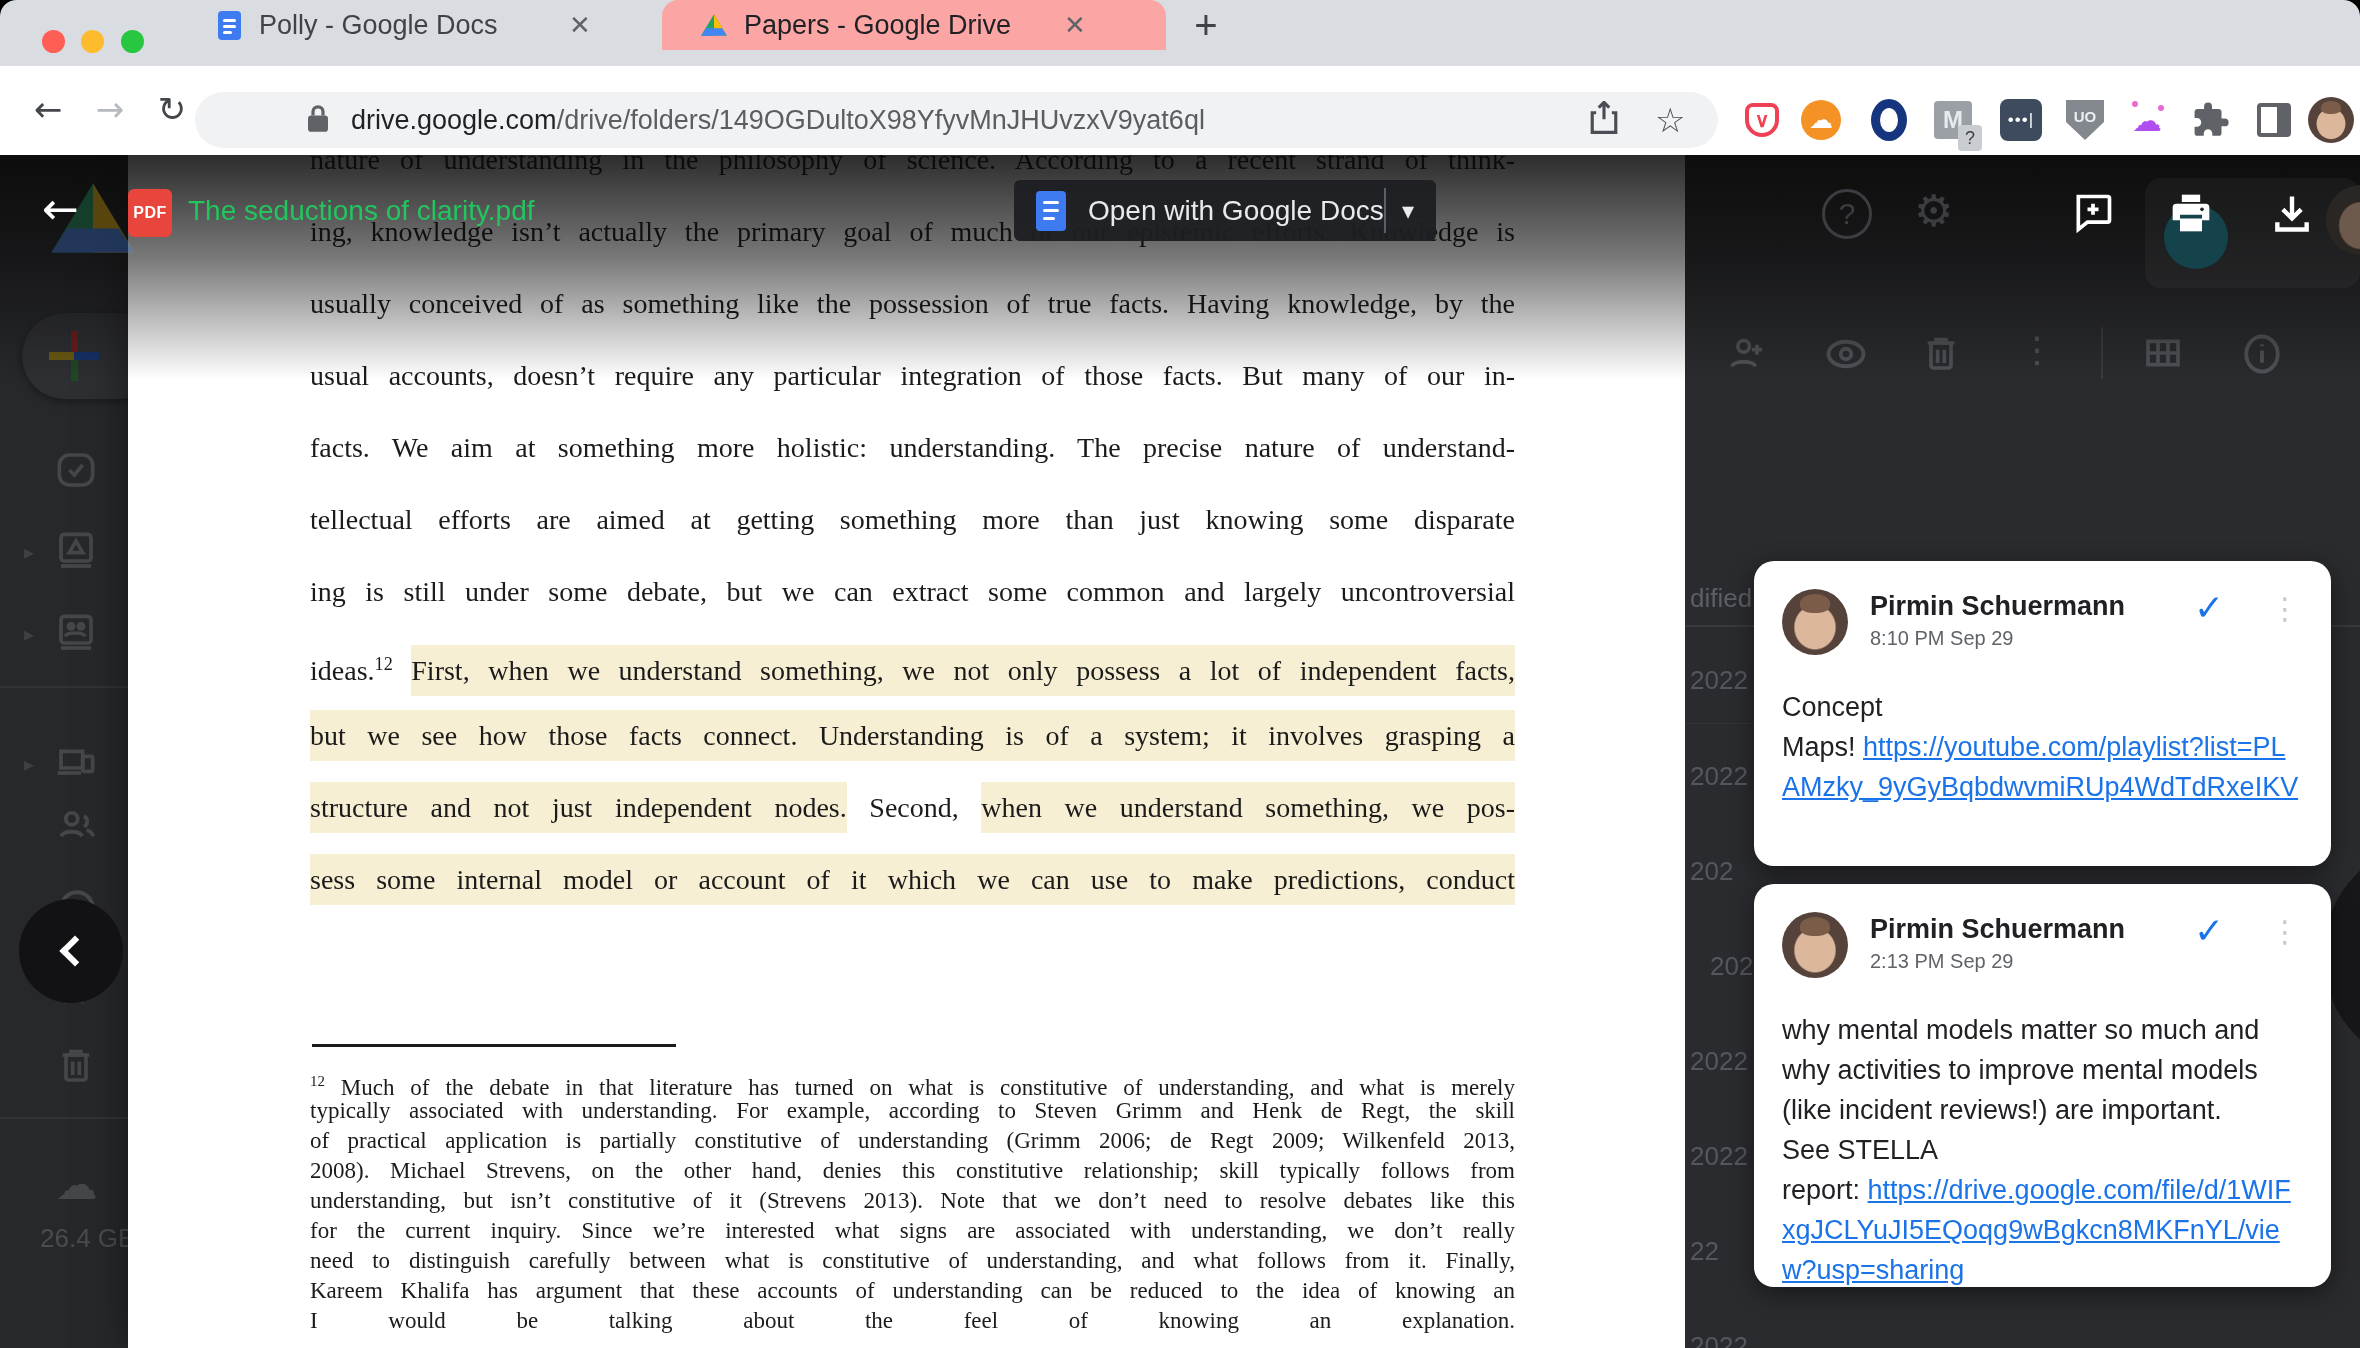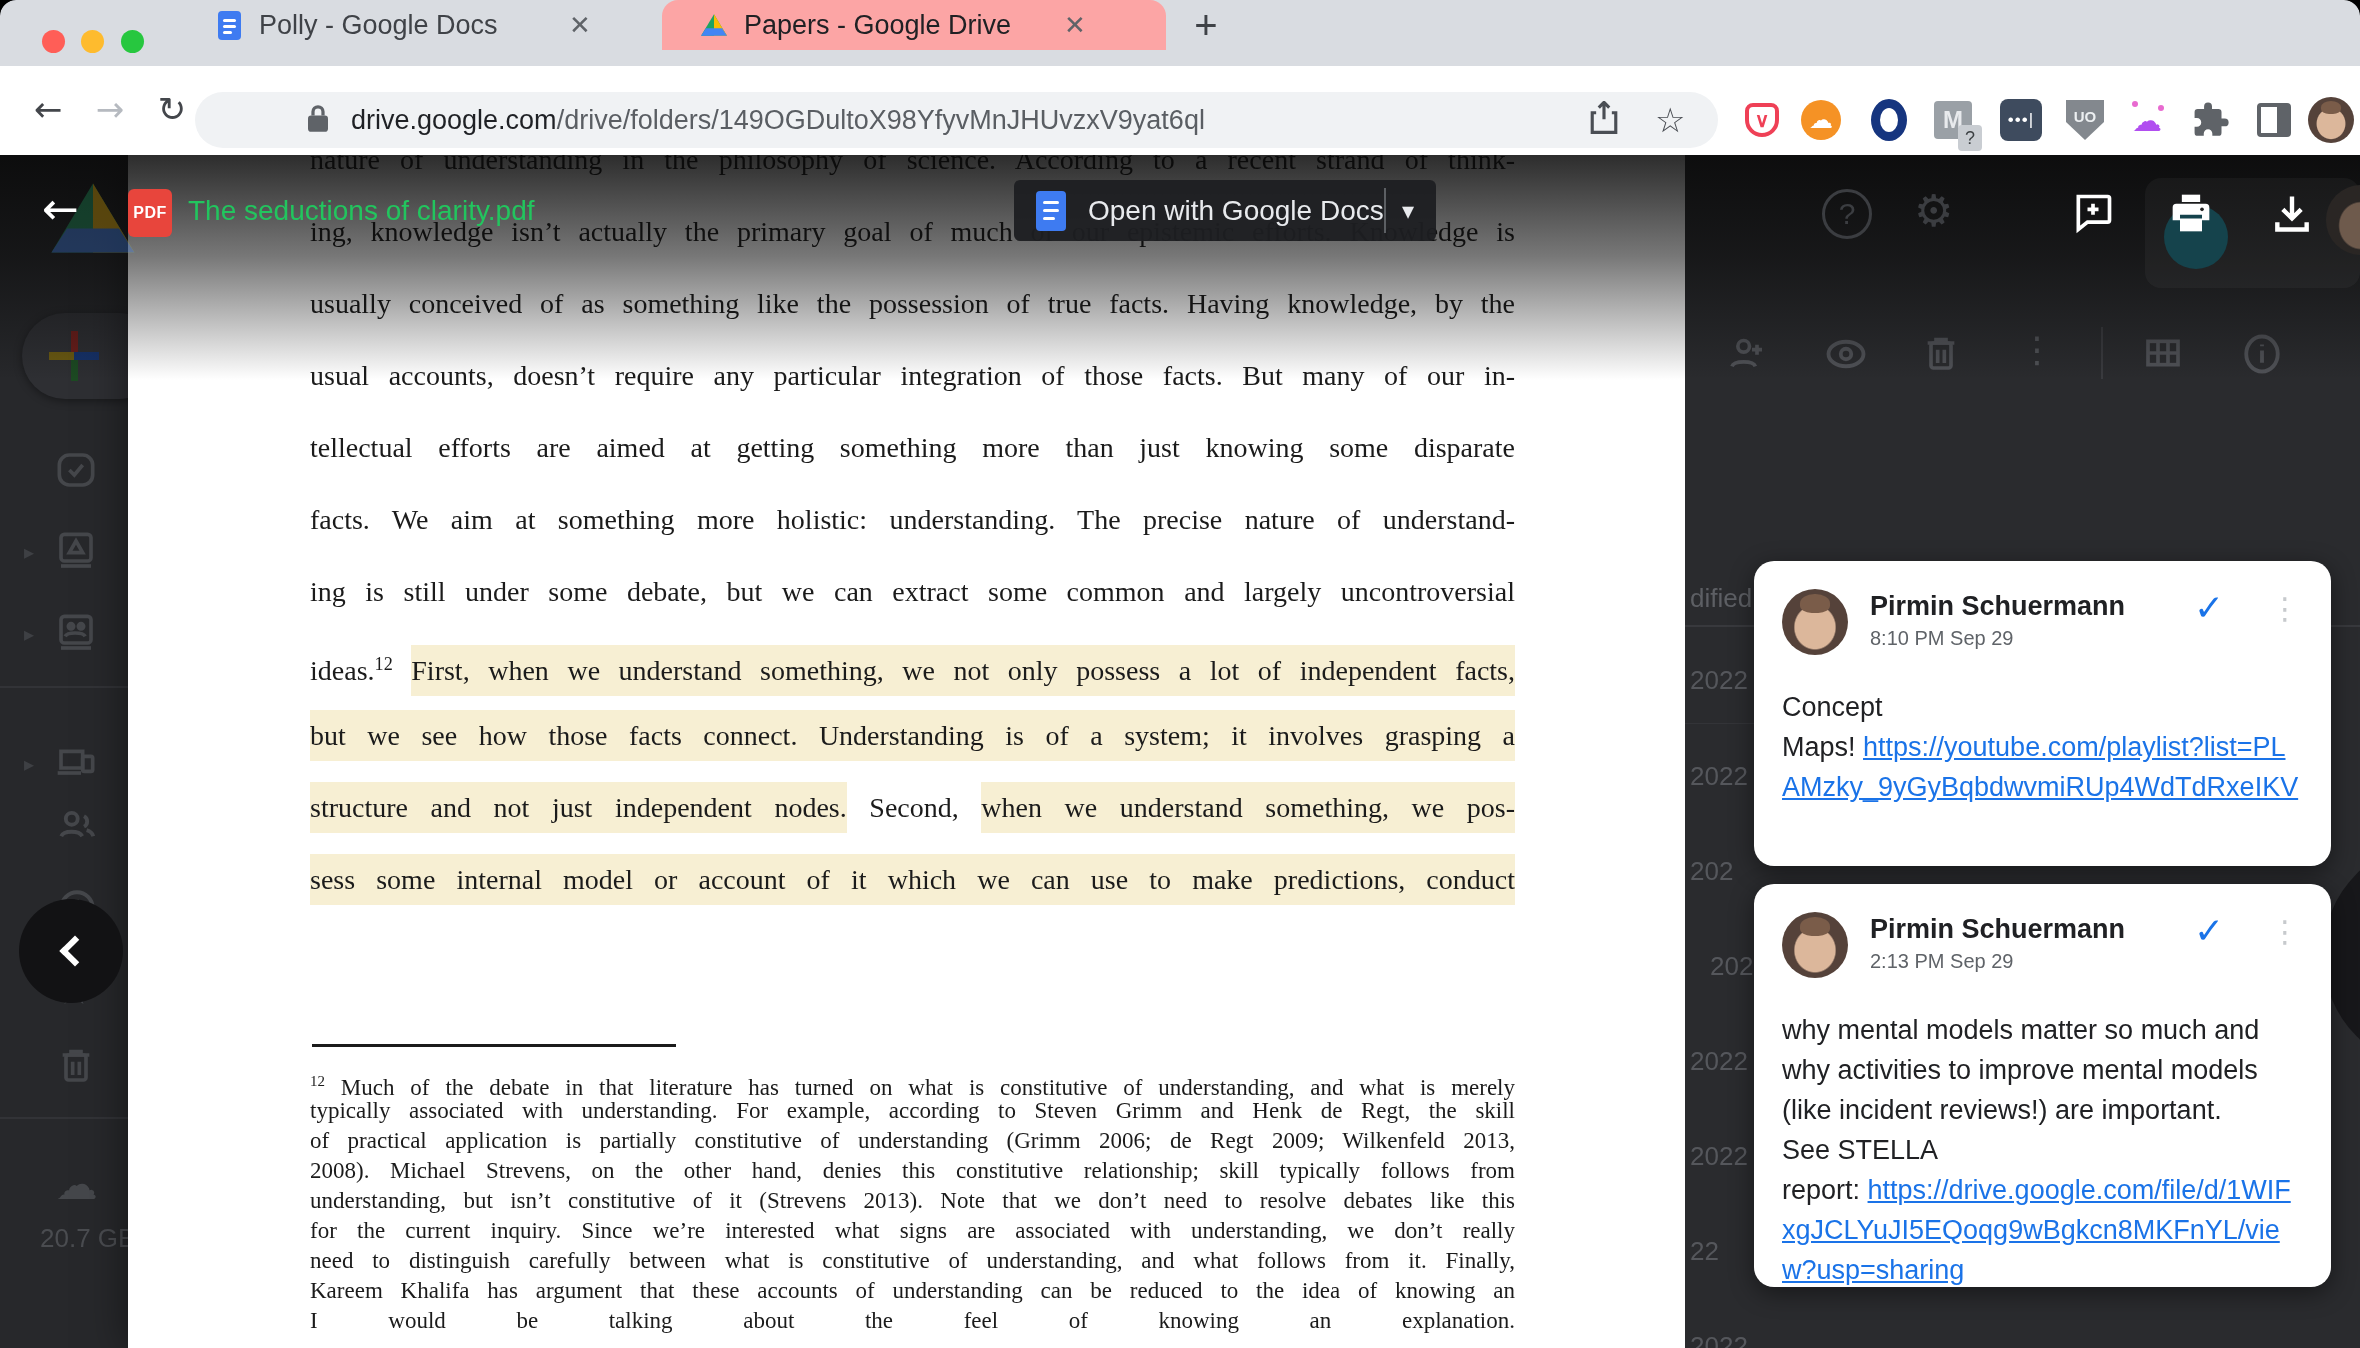--- a/index.html
+++ b/index.html
@@ -241,31 +241,31 @@
       <div class="sbicon" style="top:812px;font-size:40px;">☆</div>
       <div class="sbicon" style="top:890px;">
         <svg width="40" height="40" viewBox="0 0 24 24" fill="none" stroke="#45474b" stroke-width="2.2">
             <path d="M4 6h16M9 6V4h6v2"></path>
             <rect x="6" y="6" width="12" height="15" rx="1.5"></rect>
             <path d="M10 10v8M14 10v8"></path>
           </svg>
       </div>
       <div class="sbdivider" style="top:962px;"></div>
       <div class="sbicon" style="top:1005px;font-size:42px;">☁</div>
-      <div class="abs" style="left:40px;top:1068px;font-size:26px;color:#4a4c50;white-space:nowrap;">20.7 GB</div>
+      <div class="abs" style="left:40px;top:1068px;font-size:26px;color:#4a4c50;white-space:nowrap;">26.4 GB</div>
     </div>
 
     <div class="page">
       <div class="pdfbody" style="left:182px;" id="pdf-body">
           <div class="bline"><span>nature of understanding in the philosophy of science. According to a recent strand of think-</span></div>
           <div class="bline"><span>ing, knowledge isn’t actually the primary goal of much of our epistemic efforts. Knowledge is</span></div>
           <div class="bline"><span>usually conceived of as something like the possession of true facts. Having knowledge, by the</span></div>
           <div class="bline"><span>usual accounts, doesn’t require any particular integration of those facts. But many of our in-</span></div>
+          <div class="bline"><span>facts. We aim at something more holistic: understanding. The precise nature of understand-</span></div>
           <div class="bline"><span>tellectual efforts are aimed at getting something more than just knowing some disparate</span></div>
-          <div class="bline"><span>facts. We aim at something more holistic: understanding. The precise nature of understand-</span></div>
           <div class="bline"><span>ing is still under some debate, but we can extract some common and largely uncontroversial</span></div>
           <div class="bline"><span>ideas.</span><sup>12</sup><span> </span><span class="hl">First, when we understand something, we not only possess a lot of independent facts,</span></div>
           <div class="bline"><span class="hl">but we see how those facts connect. Understanding is of a system; it involves grasping a</span></div>
           <div class="bline"><span class="hl">structure and not just independent nodes.</span><span> Second, </span><span class="hl">when we understand something, we pos-</span></div>
           <div class="bline"><span class="hl">sess some internal model or account of it which we can use to make predictions, conduct</span></div>
         </div>
       <div class="fnsep" style="left:184px;"></div>
       <div class="fnbody" style="left:182px;" id="fn-body">
           <div class="fline"><sup>12</sup><span> Much of the debate in that literature has turned on what is constitutive of understanding, and what is merely</span></div>
           <div class="fline"><span>typically associated with understanding. For example, according to Steven Grimm and Henk de Regt, the skill</span></div>

